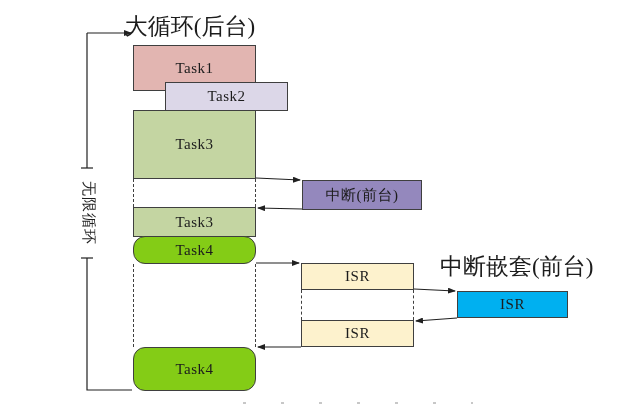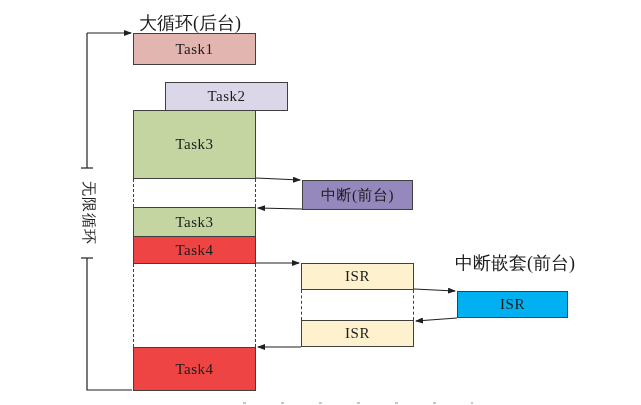--- a/index.html
+++ b/index.html
@@ -12,34 +12,34 @@
 
   
   .box {
     border:1px solid #3f3f3f;
     display:flex; align-items:center; justify-content:center;
     font-size:15px; letter-spacing:0.5px;
   }
   .c-task1 { background:#e2b5b1; }
   .c-task2 { background:#dcd7e8; }
   .c-task3 { background:#c4d5a2; }
-  .c-task4 { background:#ef4444; }
+  .c-task4 { background:#84cc16;border-radius:12px; }
   .c-int   { background:#9488bd; }
   .c-isr   { background:#fdf2cd; }
   .c-isrn  { background:#00b0f0; }
 
   
   .gap {
     border-left:1px dashed #3f3f3f;
     border-right:1px dashed #3f3f3f;
     background:transparent;
   }
 
   
-  .lbl { font-size:18px; text-align:center; white-space:nowrap; }
+  .lbl { font-size:23px; text-align:center; white-space:nowrap; }
   .vlbl {
     font-size:15px; white-space:nowrap; letter-spacing:1px;
     transform:translate(-50%,-50%) rotate(90deg);
     transform-origin:center center;
   }
 
   
   #wires { position:absolute; left:0; top:0; pointer-events:none; }
 
   
@@ -51,42 +51,42 @@
 </style>
 </head>
 <body>
 
 <div id="canvas">
 
   <div class="abs lbl" style="left:110px; top:11px; width:160px;">大循环(后台)</div>
 
   <div class="abs vlbl" style="left:88px; top:213px;">无限循环</div>
 
-  <div class="abs box c-task1" style="left:133px; top:33px;  width:123px; height:32px;">
+  <div class="abs box c-task1" style="left:133px; top:45px;  width:123px; height:46px;">
     <span>Task1</span>
   </div>
   <div class="abs box c-task2" style="left:133px; top:82px;  width:123px; height:29px;margin-left:32px;">
     <span>Task2</span>
   </div>
   <div class="abs box c-task3" style="left:133px; top:110px; width:123px; height:69px;">
     <span>Task3</span>
   </div>
   <div class="abs gap" style="left:133px; top:179px; width:123px; height:28px;"></div>
   <div class="abs box c-task3" style="left:133px; top:207px; width:123px; height:30px;">
     <span>Task3</span>
   </div>
   <div class="abs box c-task4" style="left:133px; top:236px; width:123px; height:28px;">
     <span>Task4</span>
   </div>
   <div class="abs gap" style="left:133px; top:264px; width:123px; height:83px;"></div>
   <div class="abs box c-task4" style="left:133px; top:347px; width:123px; height:44px;">
     <span>Task4</span>
   </div>
 
-  <div class="abs box c-int" style="left:302px; top:180px; width:111px; height:30px;">
+  <div class="abs box c-int" style="left:302px; top:180px; width:120px; height:30px;">
     <span>中断(前台)</span>
   </div>
 
   <div class="abs box c-isr" style="left:301px; top:263px; width:113px; height:27px;">
     <span>ISR</span>
   </div>
   <div class="abs gap" style="left:301px; top:290px; width:113px; height:30px;"></div>
   <div class="abs box c-isr" style="left:301px; top:320px; width:113px; height:27px;">
     <span>ISR</span>
   </div>

